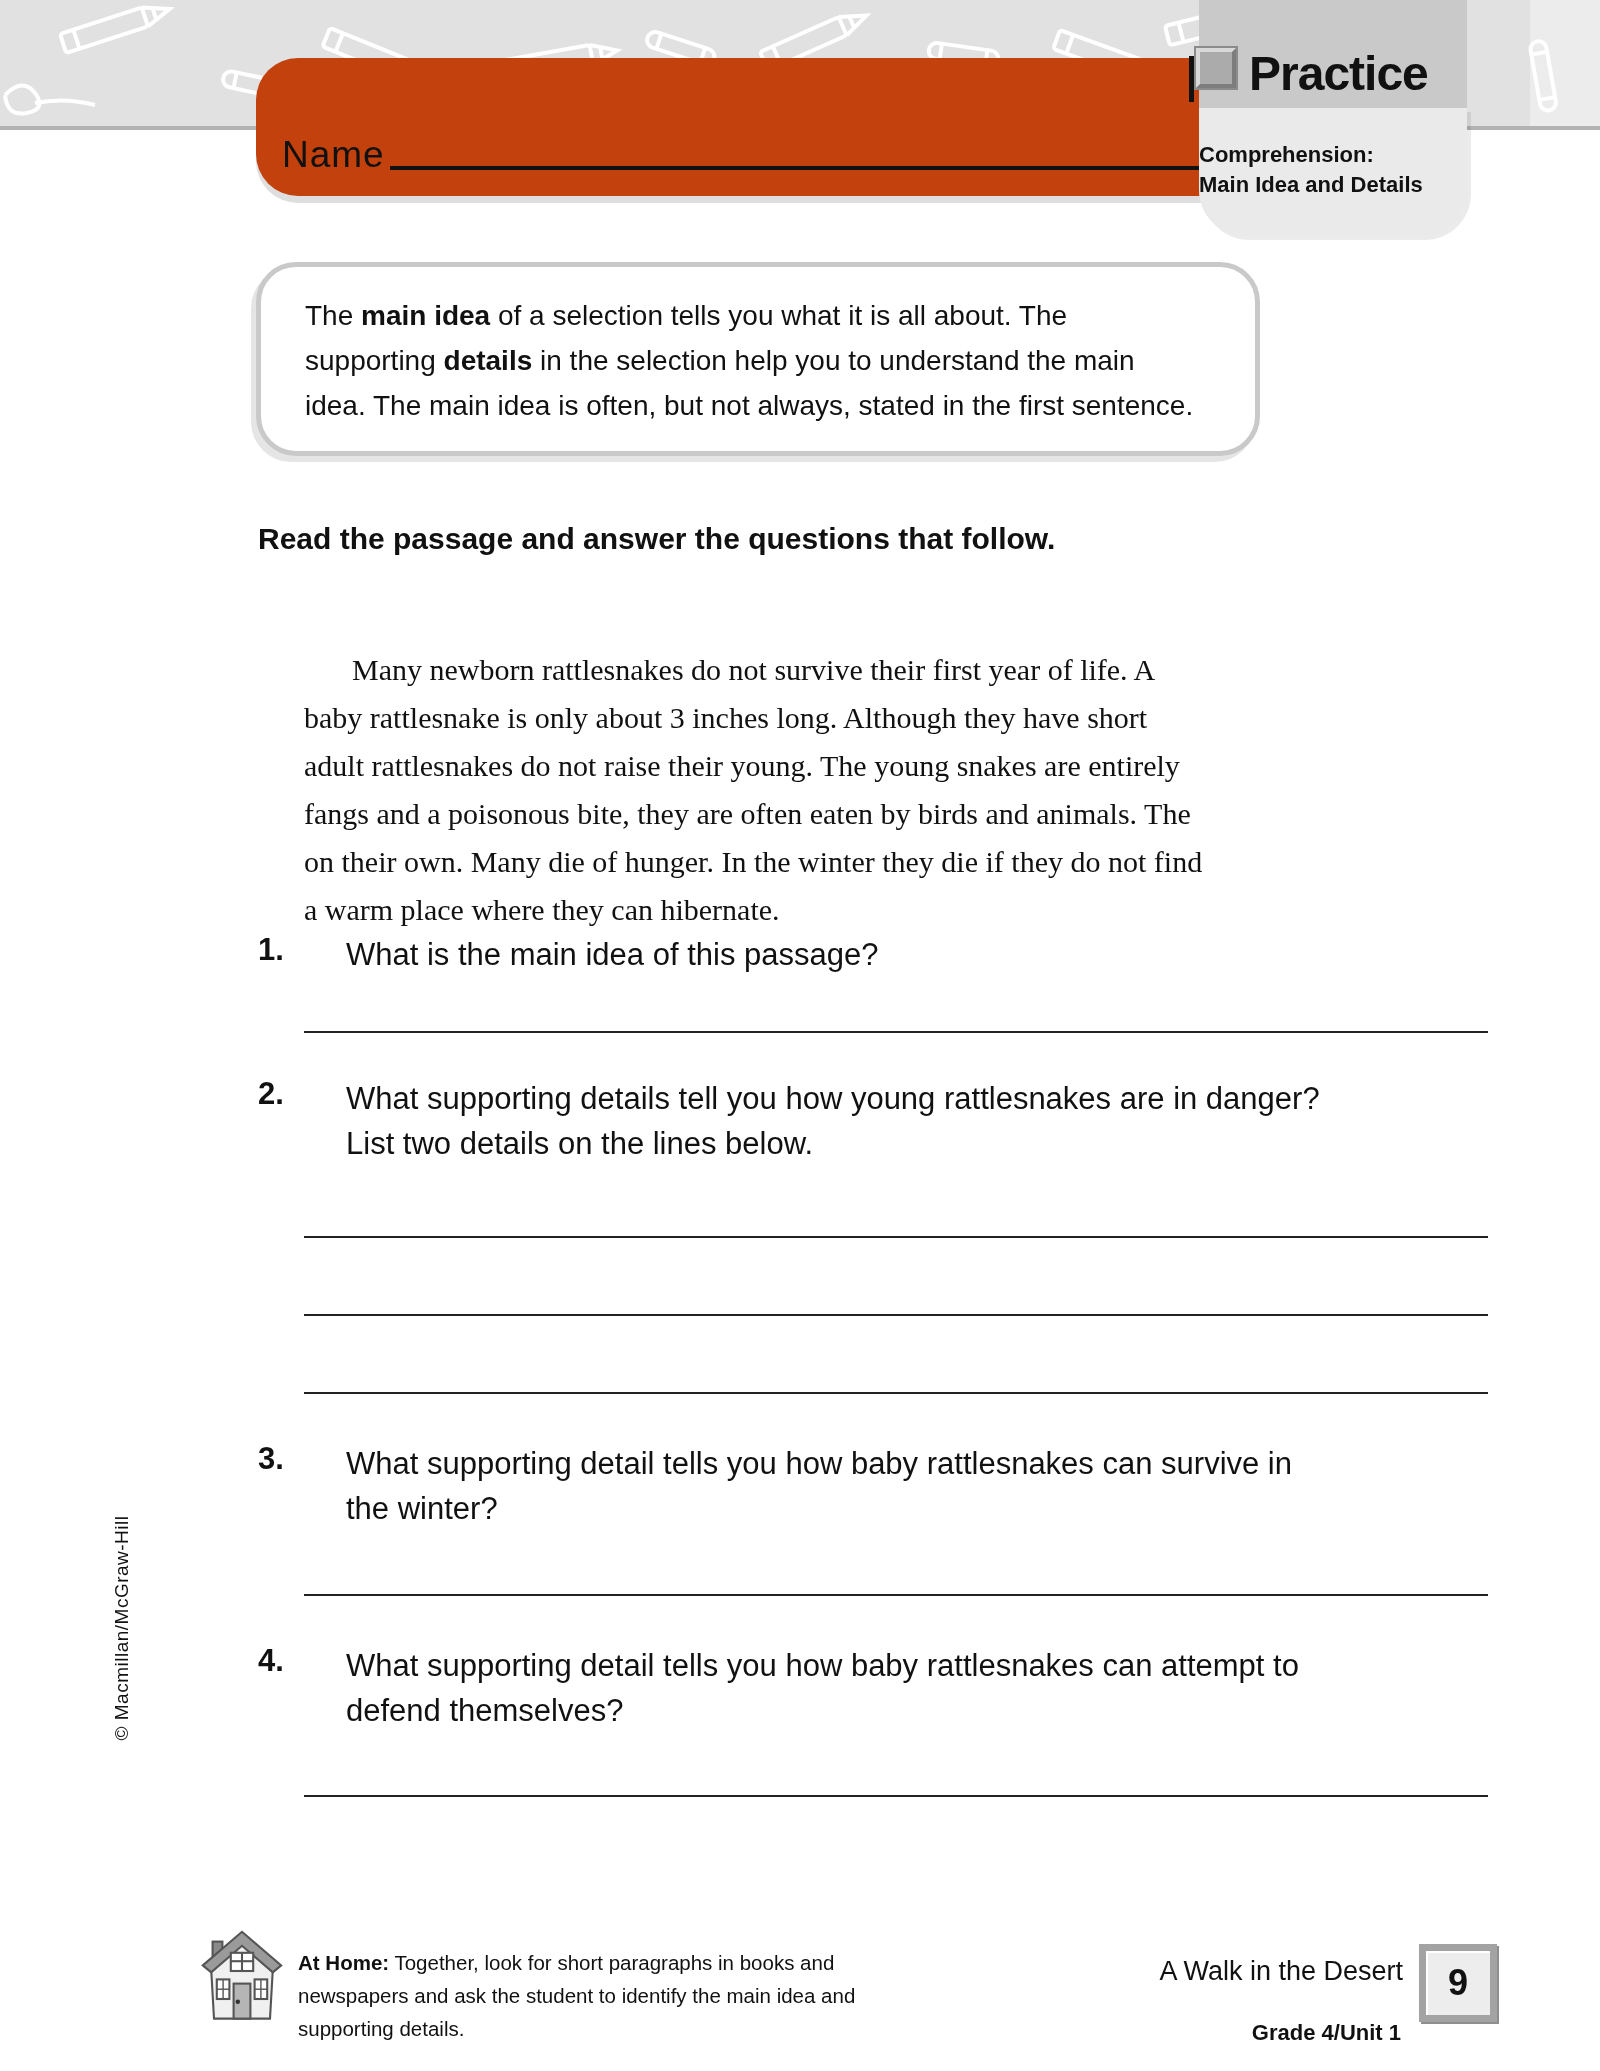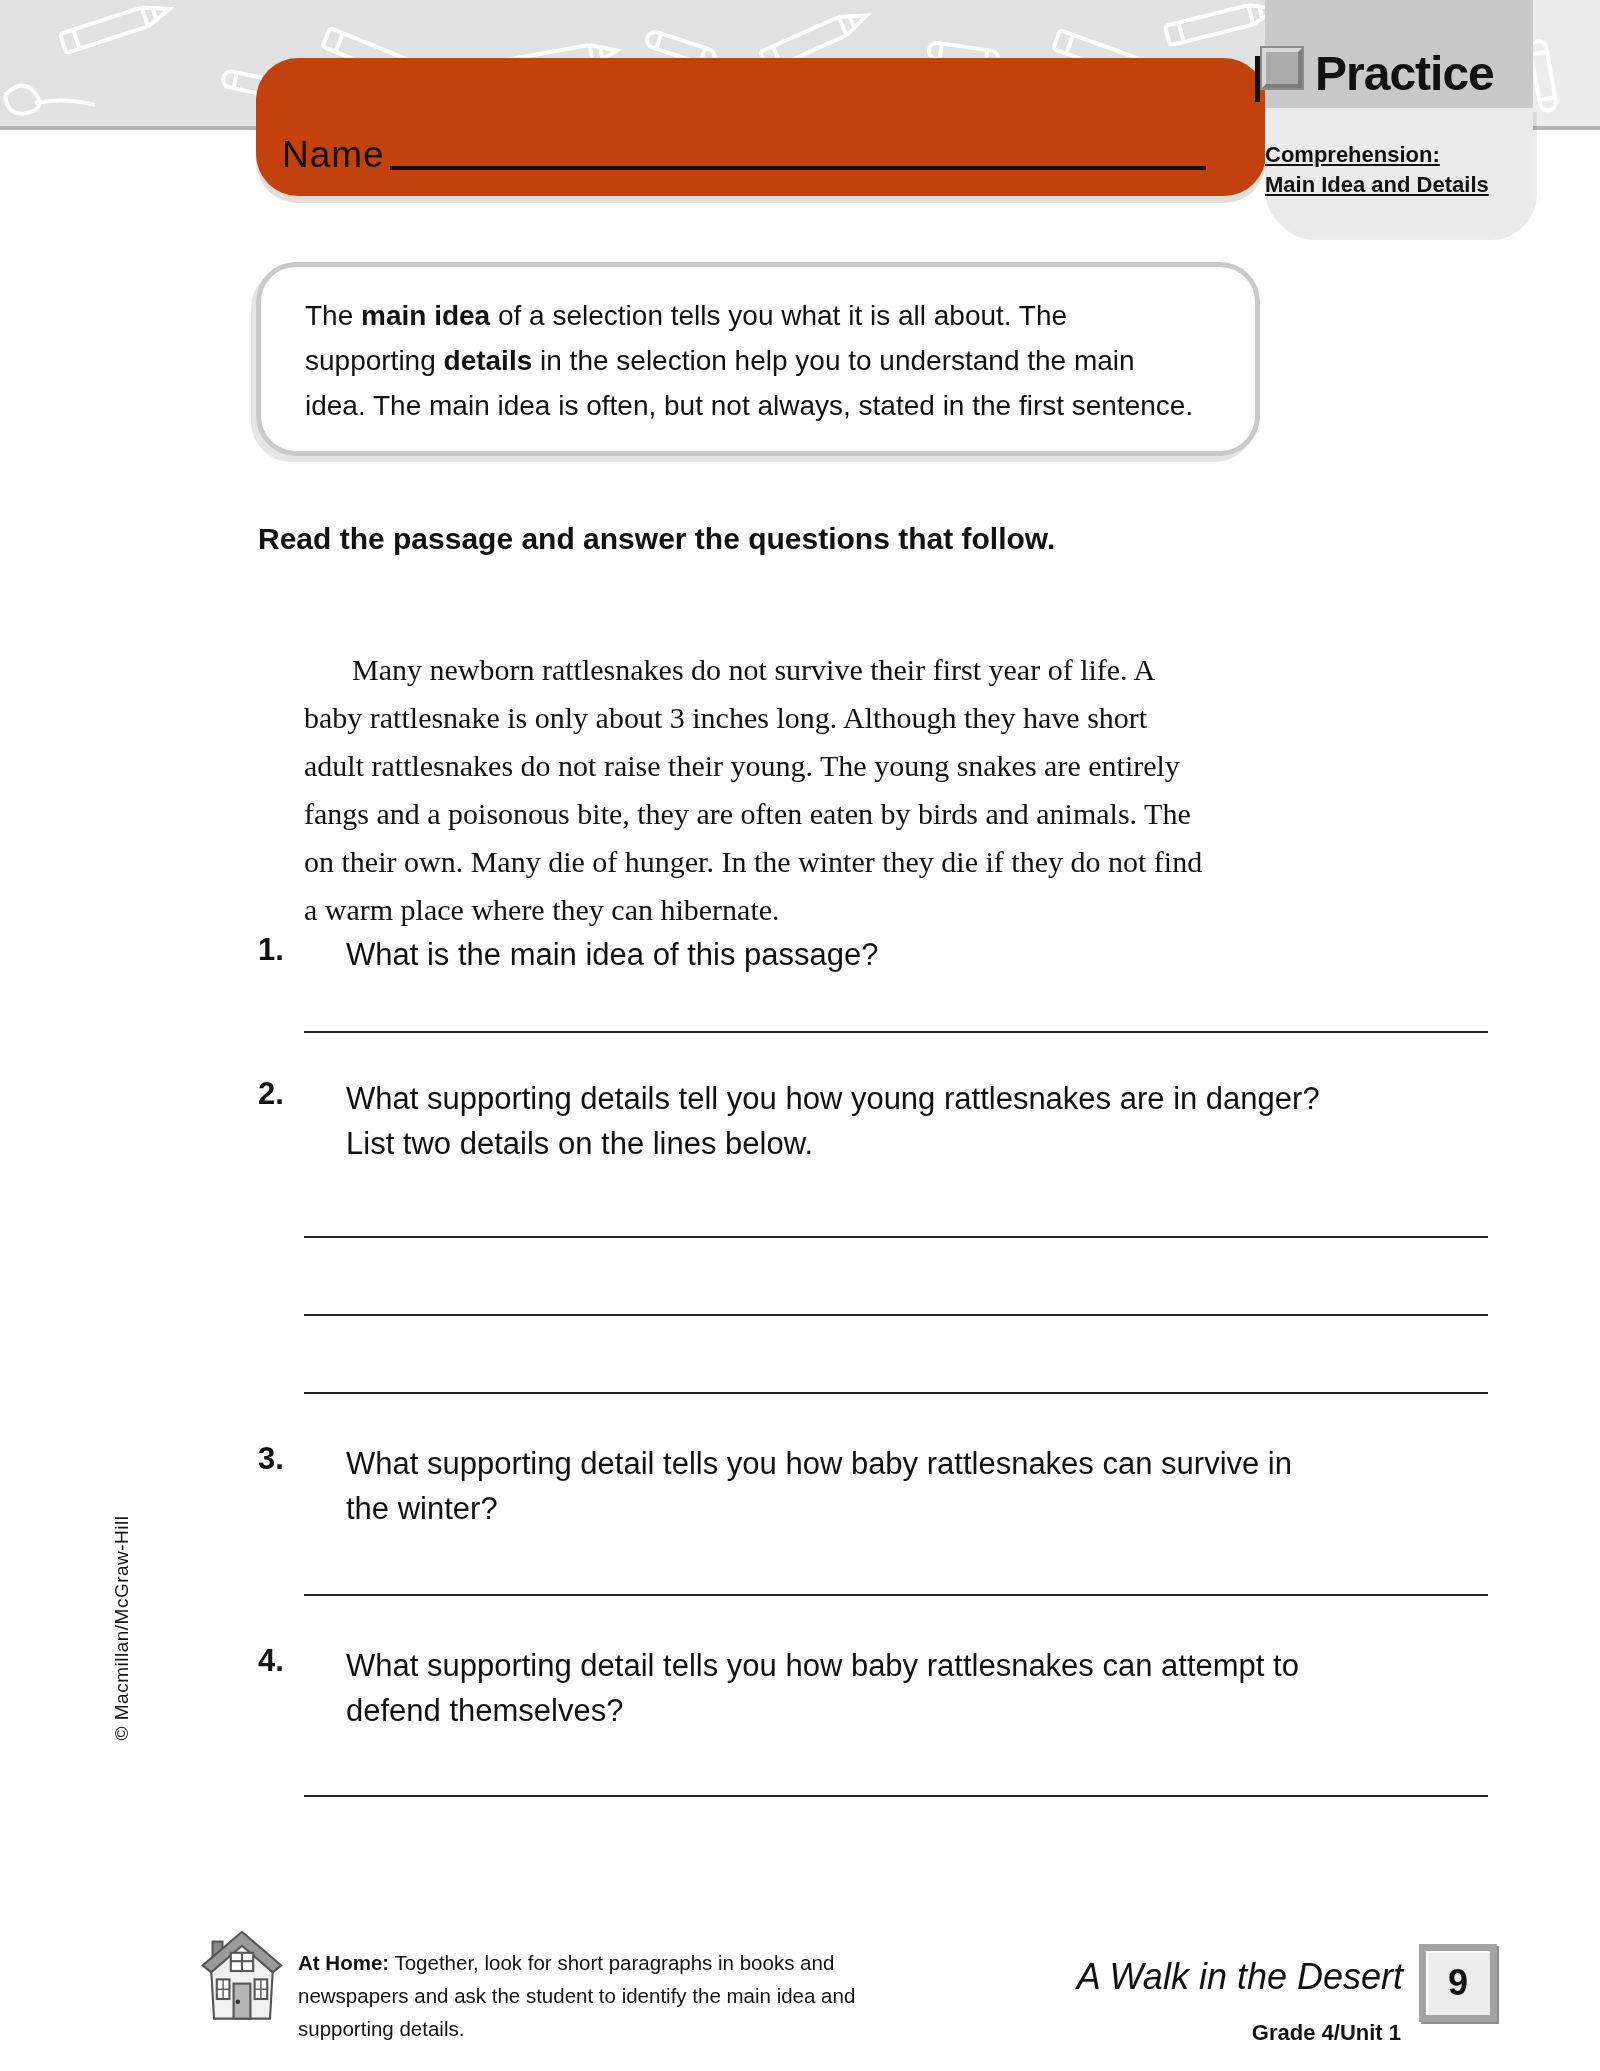--- a/index.html
+++ b/index.html
@@ -15,21 +15,21 @@
 
   
   .name-card{position:absolute;left:256px;top:58px;width:1010px;height:138px;
              background:#c2410c;border-radius:42px;z-index:2;
              box-shadow:0 7px 0 rgba(0,0,0,0.13);}
   .name-label{position:absolute;left:26px;top:76px;font-size:37px;letter-spacing:1px;}
   .name-line{position:absolute;left:134px;right:60px;bottom:26px;height:0;
              border-bottom:4px solid #111;}
 
   
-  .practice-tab{position:absolute;left:1265px;top:0;width:268px;height:236px;z-index:3;text-decoration:underline;}
+  .practice-tab{position:absolute;left:1199px;top:0;width:268px;height:236px;z-index:3;}
   .tab-top{position:relative;height:108px;background:#c9c9c9;}
   .tab-accent-bar{position:absolute;left:-10px;top:56px;width:5px;height:46px;background:#111;}
   .tab-square{position:absolute;left:-3px;top:48px;width:40px;height:40px;background:#ababab;
               border-top:4px solid #d9d9d9;border-left:4px solid #d9d9d9;
               border-right:4px solid #7d7d7d;border-bottom:4px solid #7d7d7d;
               box-sizing:border-box;outline:2px solid #8b8b8b;}
   .tab-title{position:absolute;left:50px;top:46px;font-size:48px;font-weight:bold;letter-spacing:-1px;}
   .tab-bottom{height:128px;background:#eaeaea;border-radius:0 0 46px 46px;
               box-shadow:4px 4px 0 rgba(0,0,0,0.08);
               text-align:left;padding-top:32px;box-sizing:border-box;}
@@ -55,21 +55,21 @@
   .q-num{position:absolute;left:0;top:0;font-size:31px;font-weight:bold;}
   .q-lines{margin-left:46px;font-size:31px;line-height:45px;}
   .q-lines div{white-space:nowrap;margin-left:42px;}
   .answer-line{margin-left:46px;height:0;border-bottom:2px solid #222;width:1184px;}
 
   
   .house-icon{position:absolute;left:200px;top:1930px;}
   .at-home{position:absolute;left:298px;top:1946px;width:580px;
            font-size:20.5px;line-height:33px;}
   .at-home .b{font-weight:bold;}
-  .book-title{position:absolute;right:197px;top:1956px;font-size:36px;text-align:right;font-style:italic;}
+  .book-title{position:absolute;right:197px;top:1956px;font-size:27px;text-align:right;}
   .grade-unit{position:absolute;right:199px;top:1992px;font-size:22px;font-weight:bold;text-align:right;margin-top:28px;}
   .page-box{position:absolute;left:1419px;top:1944px;width:78px;height:78px;
             background:#ededed;border:7px solid #a3a3a3;box-sizing:border-box;
             box-shadow:inset 2px 2px 0 #ffffff,2px 2px 0 #8e8e8e;
             display:flex;align-items:center;justify-content:center;
             font-size:36px;font-weight:bold;}
 
   .copyright{position:absolute;left:122px;top:1628px;font-size:19px;white-space:nowrap;
              transform:translate(-50%,-50%) rotate(-90deg);letter-spacing:0.5px;}
 </style>

